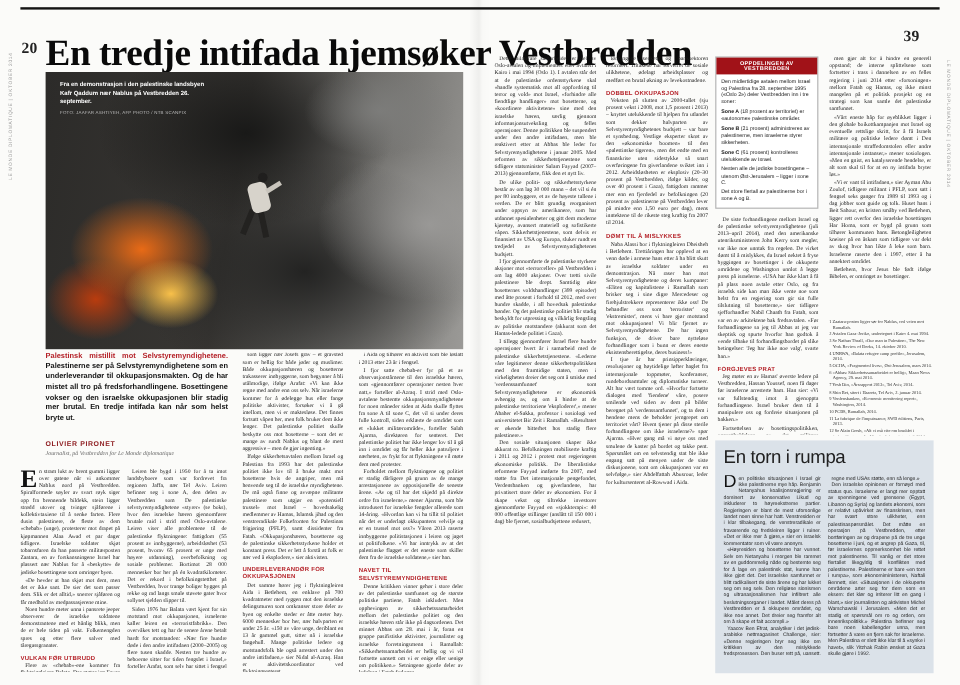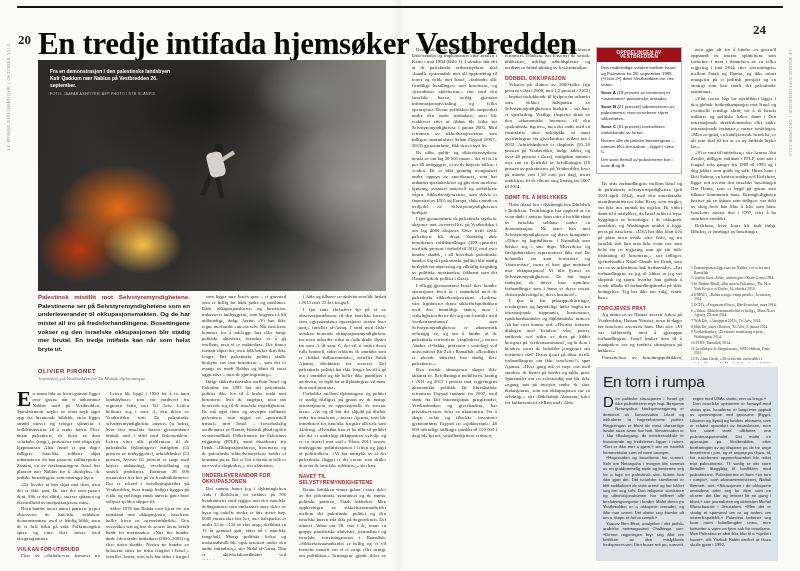--- a/index.html
+++ b/index.html
@@ -73,21 +73,21 @@
 </style>
 </head>
 <body>
 
 <div class="abs" id="top-rule"></div>
 <div class="abs" id="gutter"></div>
 <div class="abs spine" id="spine-l">LE MONDE DIPLOMATIQUE | OKTOBER 2014</div>
 <div class="abs spine" id="spine-r">LE MONDE DIPLOMATIQUE | OKTOBER 2014</div>
 
 <div class="abs pagenum" id="pagenum-l">20</div>
-<div class="abs pagenum" id="pagenum-r">24</div>
+<div class="abs pagenum" id="pagenum-r">39</div>
 
 <h1 class="abs" id="headline">En tredje intifada hjemsøker Vestbredden</h1>
 
 <div class="abs" id="photo">
   <div class="abs" id="fig-leg1"></div>
   <div class="abs" id="fig-leg2"></div>
   <div class="abs" id="fig-torso"></div>
   <div class="abs" id="fig-arm"></div>
   <div class="abs" id="fig-head"></div>
   <div class="abs" id="photo-caption">Fra en demonstrasjon i den palestinske landsbyen Kafr Qaddum nær Nablus på Vestbredden 26. september.</div>

